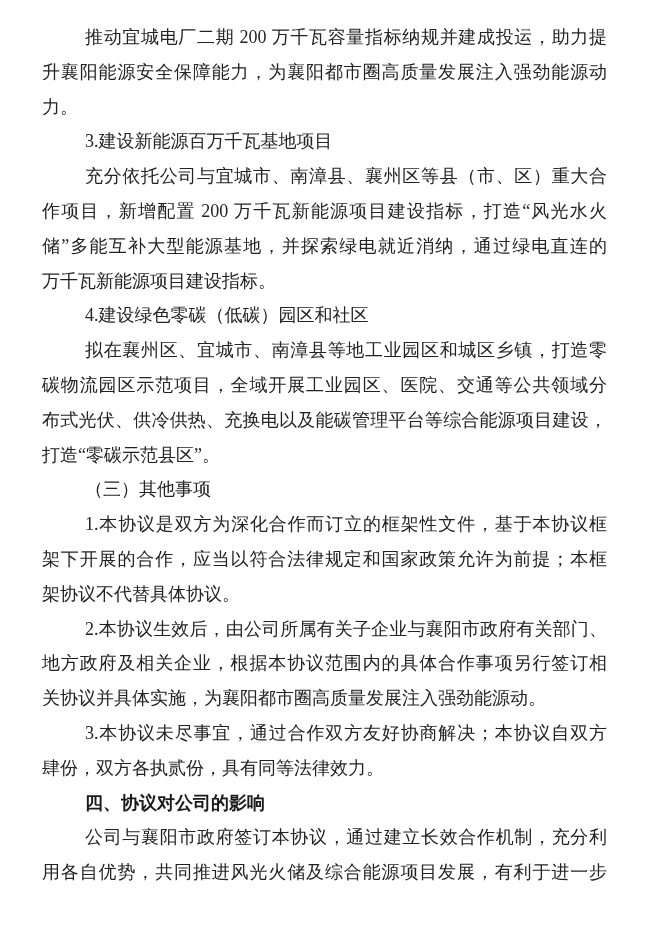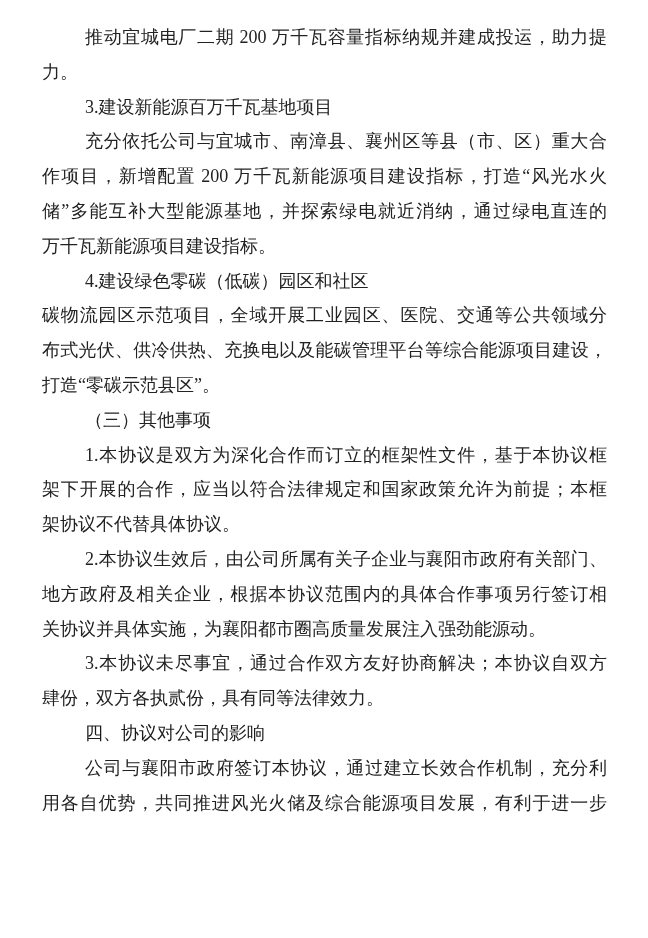--- a/index.html
+++ b/index.html
@@ -29,36 +29,38 @@
     white-space: normal;
     text-align: justify;
     text-align-last: justify;
     text-justify: inter-character;
   }
   .doc-line.indent {
     text-indent: 43px;
   }
   .doc-line.heading {
     font-family: "Liberation Sans", "DejaVu Sans", sans-serif;
-    font-weight: normal;
+    font-weight: bold;
     color: #1a1a1a;
   }
 </style>
 </head>
 <body>
 
 <div class="page">
   <div class="doc-line indent justify">推动宜城电厂二期 200 万千瓦容量指标纳规并建成投运，助力提</div>
+  <div class="doc-line justify">升襄阳能源安全保障能力，为襄阳都市圈高质量发展注入强劲能源动</div>
   <div class="doc-line">力。</div>
   <div class="doc-line indent">3.建设新能源百万千瓦基地项目</div>
   <div class="doc-line indent justify">充分依托公司与宜城市、南漳县、襄州区等县（市、区）重大合</div>
   <div class="doc-line justify">作项目，新增配置 200 万千瓦新能源项目建设指标，打造“风光水火</div>
   <div class="doc-line justify">储”多能互补大型能源基地，并探索绿电就近消纳，通过绿电直连的</div>
   <div class="doc-line">万千瓦新能源项目建设指标。</div>
   <div class="doc-line indent">4.建设绿色零碳（低碳）园区和社区</div>
+  <div class="doc-line indent justify">拟在襄州区、宜城市、南漳县等地工业园区和城区乡镇，打造零</div>
   <div class="doc-line justify">碳物流园区示范项目，全域开展工业园区、医院、交通等公共领域分</div>
   <div class="doc-line justify">布式光伏、供冷供热、充换电以及能碳管理平台等综合能源项目建设，</div>
   <div class="doc-line">打造“零碳示范县区”。</div>
   <div class="doc-line indent">（三）其他事项</div>
   <div class="doc-line indent justify">1.本协议是双方为深化合作而订立的框架性文件，基于本协议框</div>
   <div class="doc-line justify">架下开展的合作，应当以符合法律规定和国家政策允许为前提；本框</div>
   <div class="doc-line">架协议不代替具体协议。</div>
   <div class="doc-line indent justify">2.本协议生效后，由公司所属有关子企业与襄阳市政府有关部门、</div>
   <div class="doc-line justify">地方政府及相关企业，根据本协议范围内的具体合作事项另行签订相</div>
   <div class="doc-line">关协议并具体实施，为襄阳都市圈高质量发展注入强劲能源动。</div>

